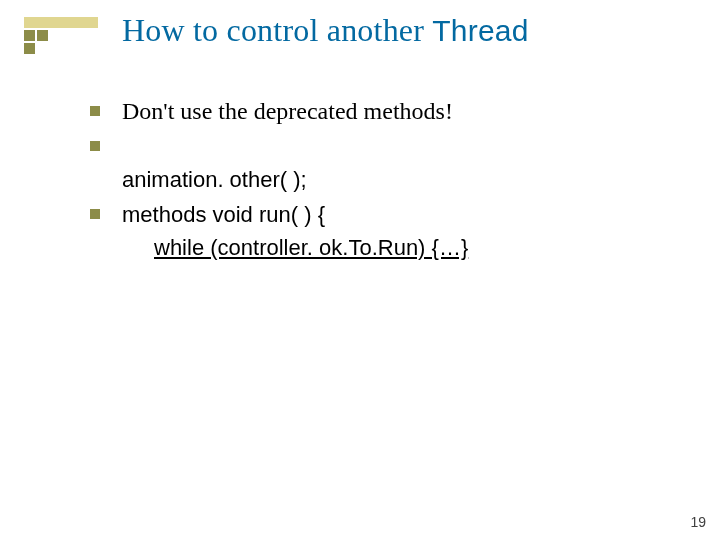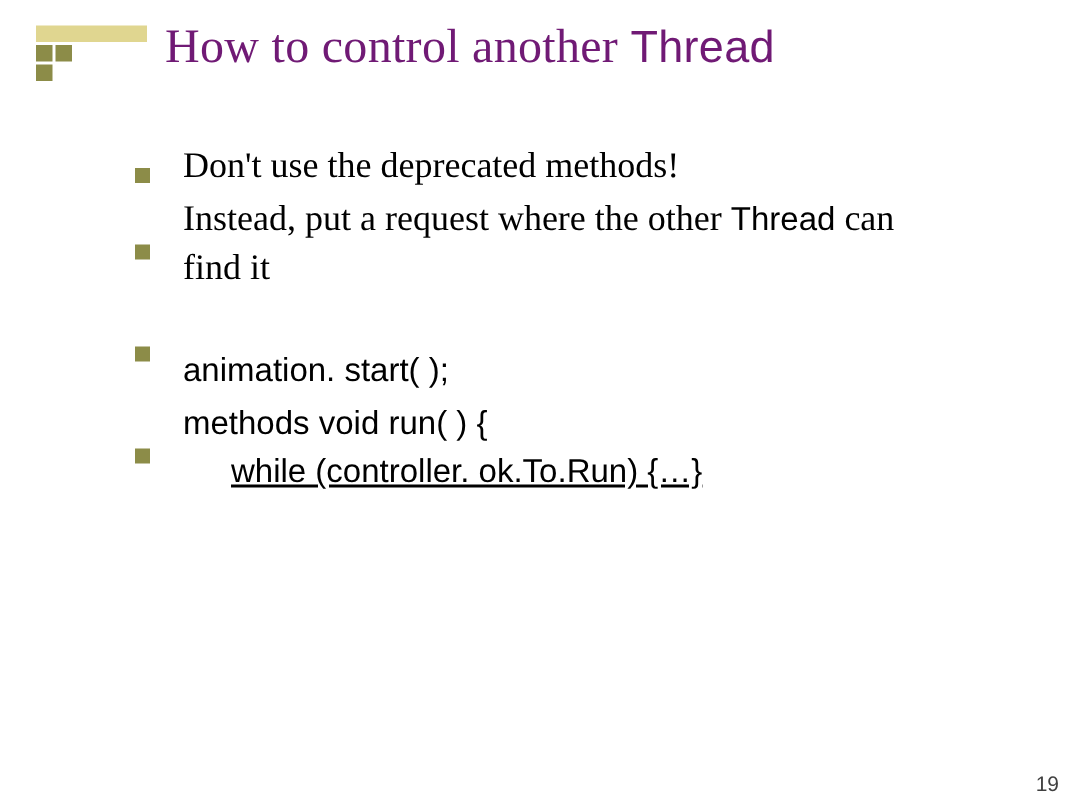--- a/index.html
+++ b/index.html
@@ -28,39 +28,39 @@
     background: #e0d690;
   }
   .title-deco .sq {
     position: absolute;
     width: 11px;
     height: 11px;
     background: #8c8c48;
   }
   .title {
     position: absolute;
-    left: 110px;
+    left: 122px;
     top: 12px;
     font-size: 32px;
-    color: #701a75;
+    color: #0369a1;
     letter-spacing: 0.2px;
   }
   .title .mono {
     font-family: Verdana, Geneva, sans-serif;
     font-size: 30px;
   }
   .content {
     position: absolute;
     left: 90px;
     top: 95px;
     width: 575px;
   }
   .bullet-row {
     display: flex;
-    align-items: center;
+    align-items: flex-start;
     margin-bottom: 3px;
   }
   .bullet {
     width: 10px;
     height: 10px;
     background: #8c8c48;
     margin-top: 11px;
     margin-right: 22px;
     flex-shrink: 0;
   }
@@ -102,33 +102,26 @@
 
 <div class="content">
 
   <div class="bullet-row">
     <div class="bullet"></div>
     <div class="text">
       <span>Don't use the deprecated methods!</span>
     </div>
   </div>
 
-  <div class="bullet-row">
-    <div class="bullet"></div>
-    <div class="text">
-      <span>Instead, put a request where the other </span><span class="sans">Thread</span><span> can</span><br>
-      <span>find it</span>
-    </div>
-  </div>
 
   <div class="bullet-row">
     <div class="bullet"></div>
     <div class="text">
       <br>
-      <span class="sans">animation. start( );</span>
+      <span class="sans">animation. other( );</span>
     </div>
   </div>
 
   <div class="bullet-row">
     <div class="bullet"></div>
     <div class="text">
       <span class="sans">methods void run( ) {</span><br>
       <span class="sans indent">while (controller. ok.To.Run) {…}</span>
     </div>
   </div>

